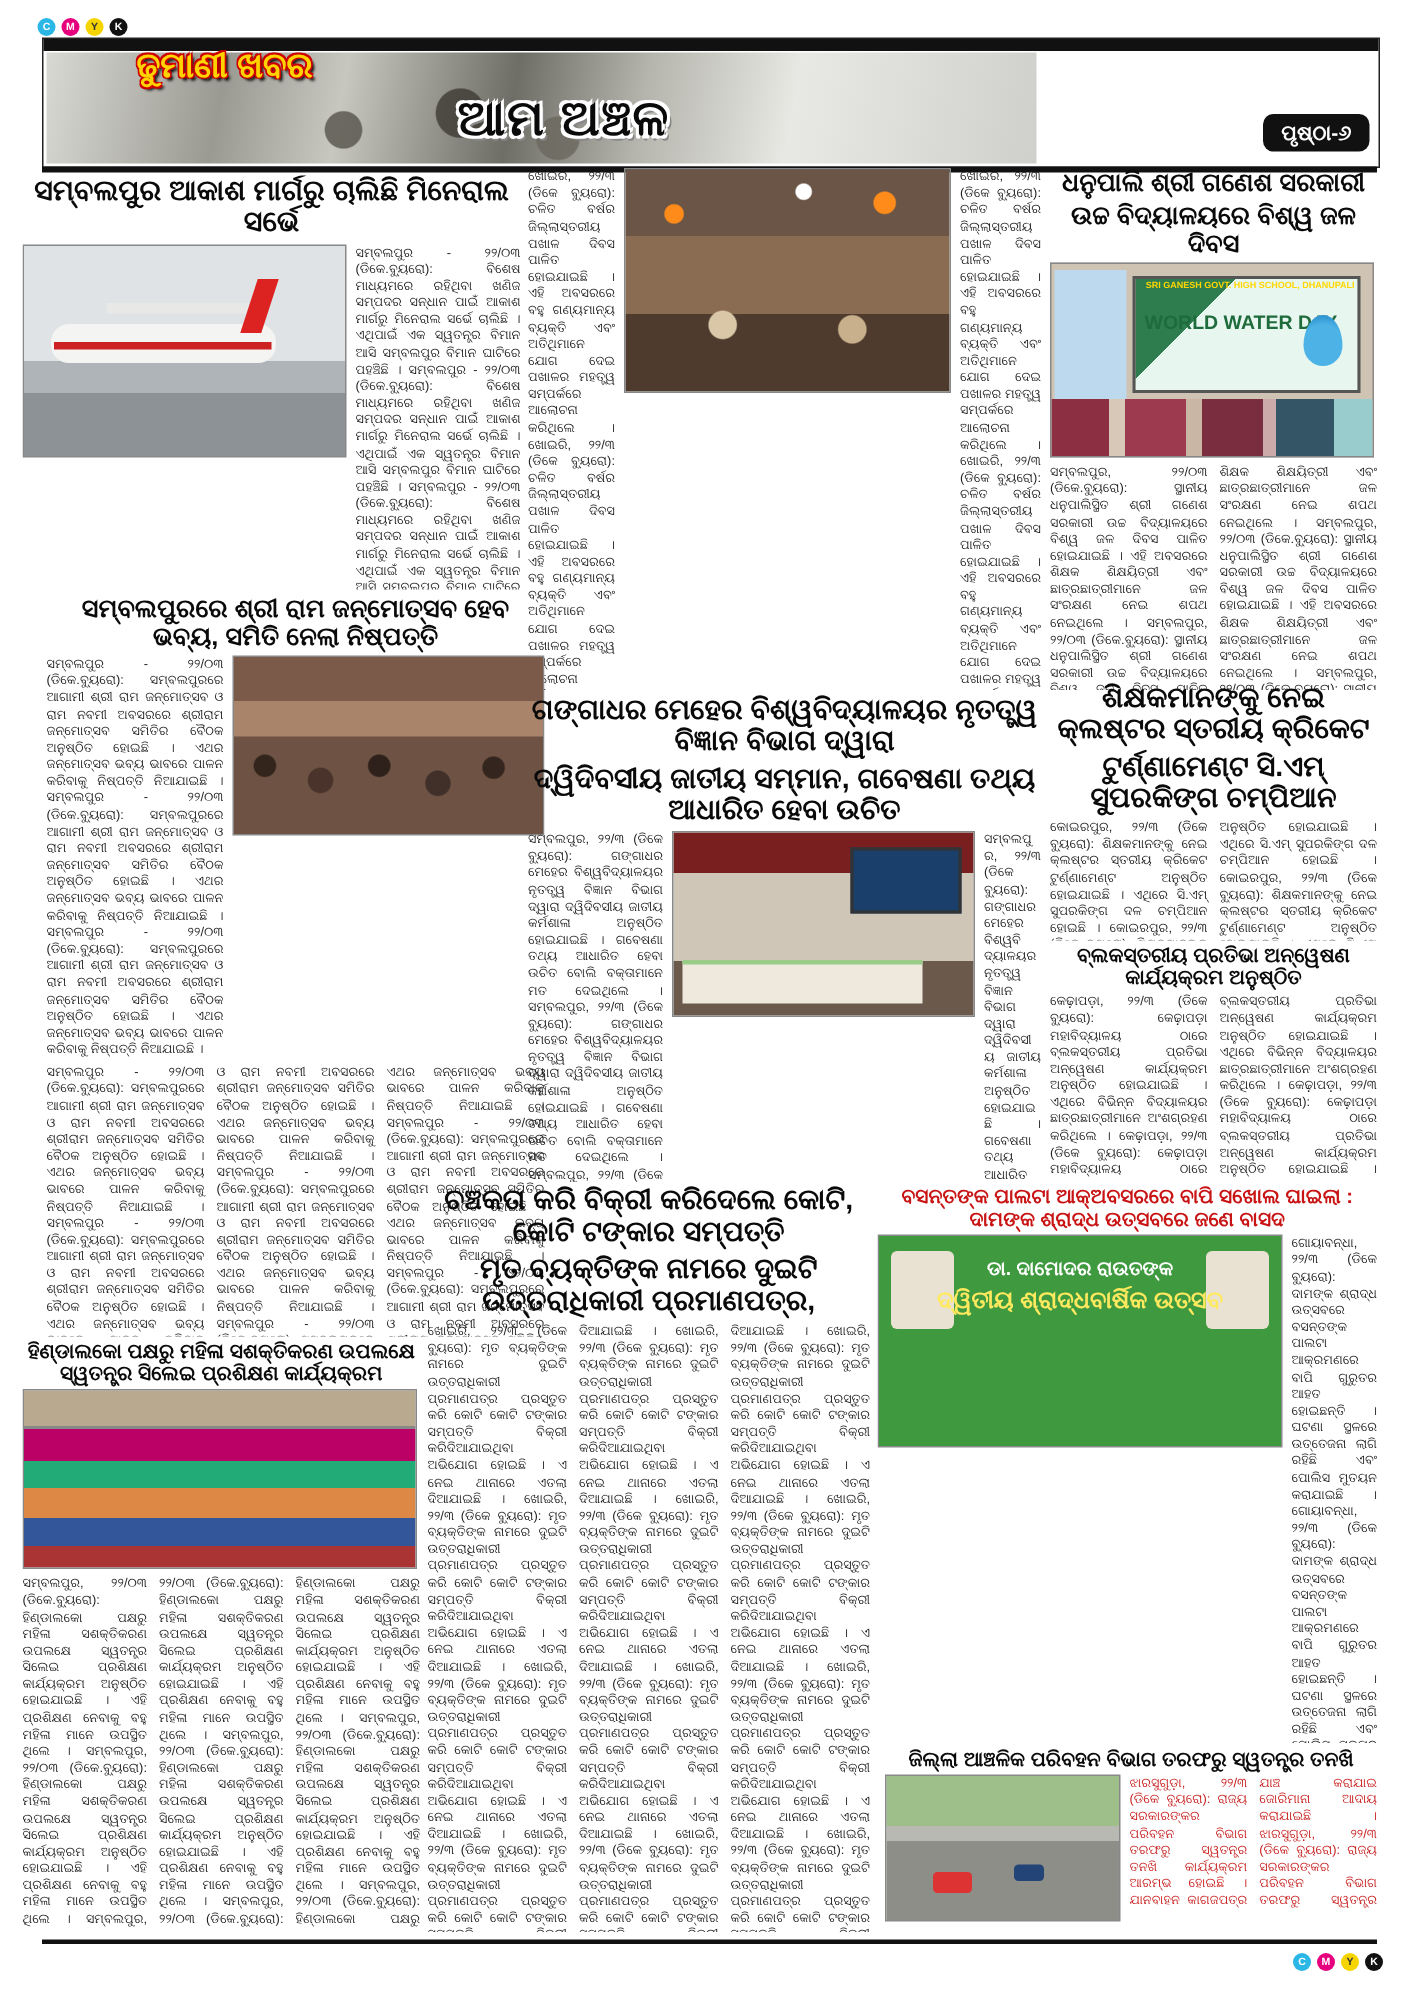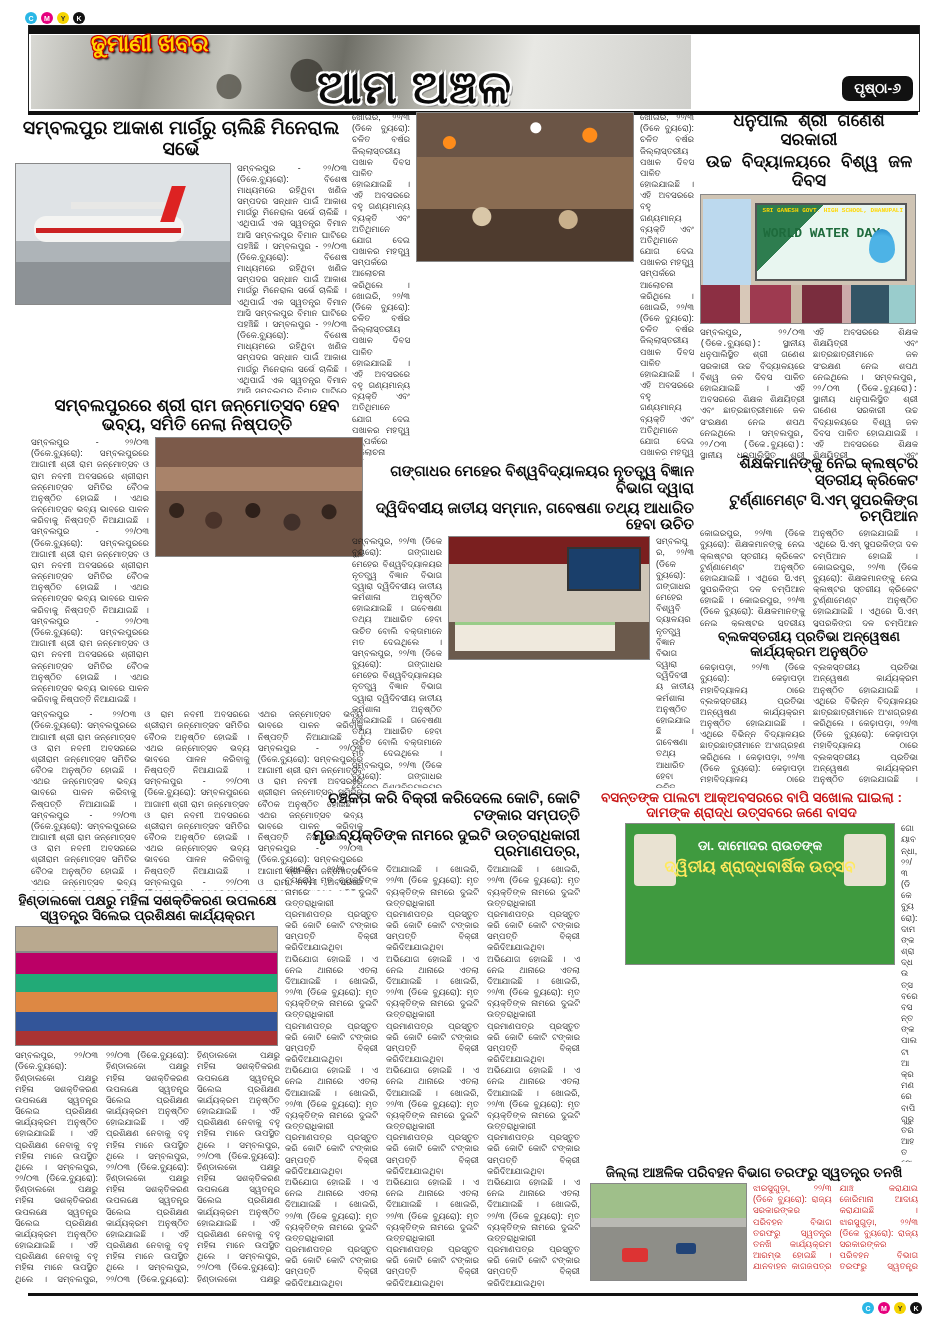--- a/index.html
+++ b/index.html
@@ -16,29 +16,29 @@
   .mast-photo{position:absolute;left:2px;top:9px;width:660px;height:74px;
     background:linear-gradient(100deg,#d9d9d4 0%,#9a9a92 18%,#c7c7bf 30%,#6e6e66 47%,#b5b5ad 60%,#e8e8e4 75%,#cfcfcb 100%);}
   .mast-photo:before{content:"";position:absolute;left:120px;top:18px;width:260px;height:56px;
     background:radial-gradient(circle at 30% 60%,#55534a 0 12px,transparent 13px),
                radial-gradient(circle at 60% 40%,#3c3a33 0 16px,transparent 17px),
                radial-gradient(circle at 85% 70%,#6b685e 0 14px,transparent 15px);opacity:.8;}
   .brand{position:absolute;left:62px;top:4px;font-size:23px;font-weight:900;color:#ffd300;
     text-shadow:-1px -1px 0 #c00,1px -1px 0 #c00,-1px 1px 0 #c00,1px 1px 0 #c00,2px 2px 2px #000;}
   .datebar{position:absolute;left:58px;top:52px;width:218px;height:27px;background:#111;color:#fff;
     display:flex;align-items:center;justify-content:center;font-size:13px;font-weight:bold;border-radius:2px;}
-  .paper-title{position:absolute;left:288px;top:34px;font-size:46px;font-weight:900;color:#0a0a0a;letter-spacing:1px;
+  .paper-title{position:absolute;left:276px;top:34px;font-size:33px;font-weight:900;color:#0a0a0a;letter-spacing:1px;
     text-shadow:-2px -2px 0 #fff,2px -2px 0 #fff,-2px 2px 0 #fff,2px 2px 0 #fff,3px 3px 0 #888;}
   .pagebox{position:absolute;right:6px;top:50px;background:#111;color:#fff;font-size:14px;font-weight:bold;
     padding:4px 12px;border-radius:7px;}
   .rule{position:absolute;left:28px;width:890px;height:4px;background:#111;}
   
   .art{position:absolute;overflow:hidden;}
   .hl{font-weight:900;color:#0a0a0a;text-align:center;line-height:1.12;margin:0 0 3px 0;}
-  .hl-xl{font-size:19px;} .hl-lg{font-size:17px;} .hl-md{font-size:15px;text-align:right;} .hl-sm{font-size:13.5px;}
+  .hl-xl{font-size:19px;} .hl-lg{font-size:17px;} .hl-md{font-size:19px;} .hl-sm{font-size:13.5px;}
   .hl-red{color:#c81414;}
   .body-txt{font-size:8.6px;line-height:1.3;text-align:justify;color:#1c1c1c;word-break:break-word;}
   .cols-2{column-count:2;column-gap:8px;} .cols-3{column-count:3;column-gap:8px;}
   .red-txt{color:#c82020;}
   .row{display:flex;gap:6px;}
   .photo{position:relative;flex:none;border:1px solid #888;overflow:hidden;}
   
   .ph-plane{background:linear-gradient(180deg,#dfe3e6 0 55%,#aeb4b8 55% 70%,#8d9296 70% 100%);}
   .ph-plane .fuselage{position:absolute;left:18px;top:52px;width:150px;height:26px;background:#f4f4f2;border-radius:12px;}
   .ph-plane .wing{position:absolute;left:55px;top:38px;width:95px;height:7px;background:#e8e8e6;}
@@ -63,21 +63,21 @@
   .ph-hall .crowd{position:absolute;left:0;bottom:0;width:100%;height:55%;
     background:radial-gradient(circle at 10% 30%,#33241c 0 7px,transparent 8px),
                radial-gradient(circle at 28% 45%,#4a332a 0 8px,transparent 9px),
                radial-gradient(circle at 47% 30%,#2e201a 0 7px,transparent 8px),
                radial-gradient(circle at 66% 48%,#41302a 0 8px,transparent 9px),
                radial-gradient(circle at 84% 32%,#34251e 0 7px,transparent 8px),#6e5344;}
   .ph-seminar{background:linear-gradient(180deg,#7a1f1f 0 22%,#cfc6b8 22% 70%,#6b5a4c 70% 100%);}
   .ph-seminar .screenbox{position:absolute;right:8px;top:10px;width:70px;height:40px;background:#1a3f6b;border:2px solid #333;}
   .ph-seminar .dais{position:absolute;left:6px;bottom:8px;width:80%;height:26px;background:#efe9dd;border-top:3px solid #9c8;}
   .ph-women{background:linear-gradient(180deg,#b9a98f 0 20%,#888 20% 22%,#b06 22% 40%,#2a7 40% 55%,#d84 55% 72%,#359 72% 88%,#a33 88% 100%);}
-  .ph-banner{background:linear-gradient(180deg,#3f9a3f 0 100%);margin-left:40px;}
+  .ph-banner{background:linear-gradient(180deg,#3f9a3f 0 100%);}
   .ph-banner .btxt{position:absolute;left:0;top:14px;width:100%;text-align:center;color:#fff;font-weight:900;}
   .ph-banner .btxt .l1{font-size:13px;}
   .ph-banner .btxt .l2{font-size:16px;color:#ffe95e;margin-top:4px;}
   .ph-banner .por{position:absolute;top:10px;width:42px;height:52px;background:#e9e2d2;border-radius:4px;}
   .ph-street{background:linear-gradient(180deg,#9fbf8a 0 35%,#b9b9b3 35% 45%,#8e8e88 45% 100%);}
   .ph-street .veh{position:absolute;left:20%;bottom:18px;width:26px;height:14px;background:#d33;border-radius:3px;}
   .ph-street .veh2{position:absolute;left:55%;bottom:26px;width:20px;height:11px;background:#247;border-radius:3px;}
 </style>
 </head>
 <body>
@@ -117,21 +117,21 @@
   <div class="row">
     <div class="body-txt" style="width:58px;">ଖୋଇରି, ୨୨/୩ (ଡିକେ ବ୍ୟୁରୋ): ଚଳିତ ବର୍ଷର ଜିଲ୍ଲାସ୍ତରୀୟ ପଖାଳ ଦିବସ ପାଳିତ ହୋଇଯାଇଛି । ଏହି ଅବସରରେ ବହୁ ଗଣ୍ୟମାନ୍ୟ ବ୍ୟକ୍ତି ଏବଂ ଅତିଥିମାନେ ଯୋଗ ଦେଇ ପଖାଳର ମହତ୍ତ୍ୱ ସମ୍ପର୍କରେ ଆଲୋଚନା କରିଥିଲେ । ଖୋଇରି, ୨୨/୩ (ଡିକେ ବ୍ୟୁରୋ): ଚଳିତ ବର୍ଷର ଜିଲ୍ଲାସ୍ତରୀୟ ପଖାଳ ଦିବସ ପାଳିତ ହୋଇଯାଇଛି । ଏହି ଅବସରରେ ବହୁ ଗଣ୍ୟମାନ୍ୟ ବ୍ୟକ୍ତି ଏବଂ ଅତିଥିମାନେ ଯୋଗ ଦେଇ ପଖାଳର ମହତ୍ତ୍ୱ ସମ୍ପର୍କରେ ଆଲୋଚନା କରିଥିଲେ ।</div>
     <div class="photo ph-pakhala" style="width:216px;height:148px;">
       <div class="balloons"></div>
     </div>
     <div class="body-txt" style="flex:1;">ଖୋଇରି, ୨୨/୩ (ଡିକେ ବ୍ୟୁରୋ): ଚଳିତ ବର୍ଷର ଜିଲ୍ଲାସ୍ତରୀୟ ପଖାଳ ଦିବସ ପାଳିତ ହୋଇଯାଇଛି । ଏହି ଅବସରରେ ବହୁ ଗଣ୍ୟମାନ୍ୟ ବ୍ୟକ୍ତି ଏବଂ ଅତିଥିମାନେ ଯୋଗ ଦେଇ ପଖାଳର ମହତ୍ତ୍ୱ ସମ୍ପର୍କରେ ଆଲୋଚନା କରିଥିଲେ । ଖୋଇରି, ୨୨/୩ (ଡିକେ ବ୍ୟୁରୋ): ଚଳିତ ବର୍ଷର ଜିଲ୍ଲାସ୍ତରୀୟ ପଖାଳ ଦିବସ ପାଳିତ ହୋଇଯାଇଛି । ଏହି ଅବସରରେ ବହୁ ଗଣ୍ୟମାନ୍ୟ ବ୍ୟକ୍ତି ଏବଂ ଅତିଥିମାନେ ଯୋଗ ଦେଇ ପଖାଳର ମହତ୍ତ୍ୱ ସମ୍ପର୍କରେ ଆଲୋଚନା କରିଥିଲେ ।</div>
   </div>
 
 </div>
 
-<div class="art" style="left:700px;top:112px;width:218px;height:348px;font-family:Liberation Mono, monospace;">
+<div class="art" style="left:700px;top:112px;width:218px;height:348px;">
   <div class="hl hl-lg">ଧନୁପାଲି ଶ୍ରୀ ଗଣେଶ ସରକାରୀ</div>
   <div class="hl hl-lg">ଉଚ୍ଚ ବିଦ୍ୟାଳୟରେ ବିଶ୍ୱ ଜଳ ଦିବସ</div>
   <div class="photo ph-water" style="width:214px;height:128px;">
     <div class="banner"></div>
     <div class="screen">
       <div class="school">SRI GANESH GOVT. HIGH SCHOOL, DHANUPALI</div>
       <div class="wwd">WORLD WATER DAY</div>
       <div class="drop"></div>
     </div>
     <div class="people"></div>

